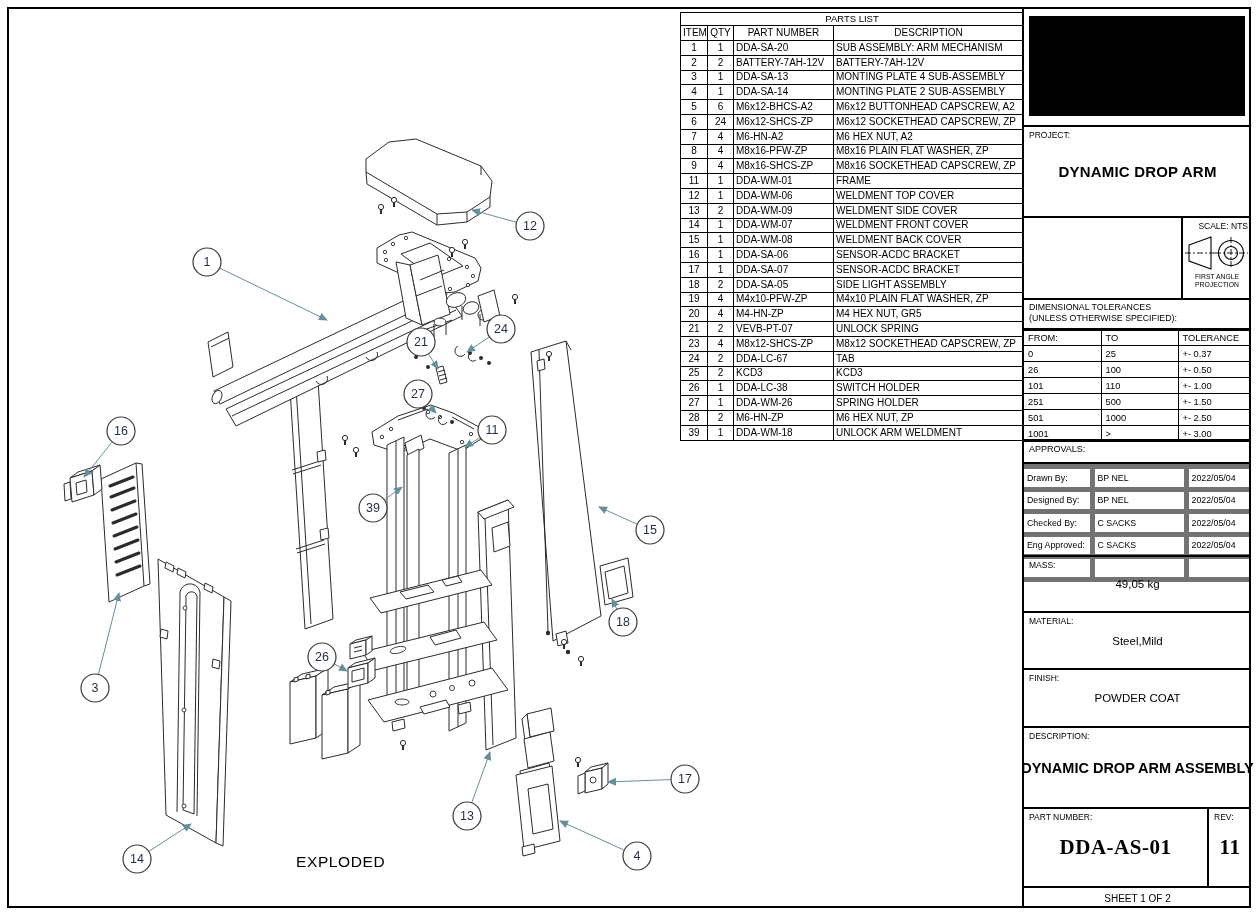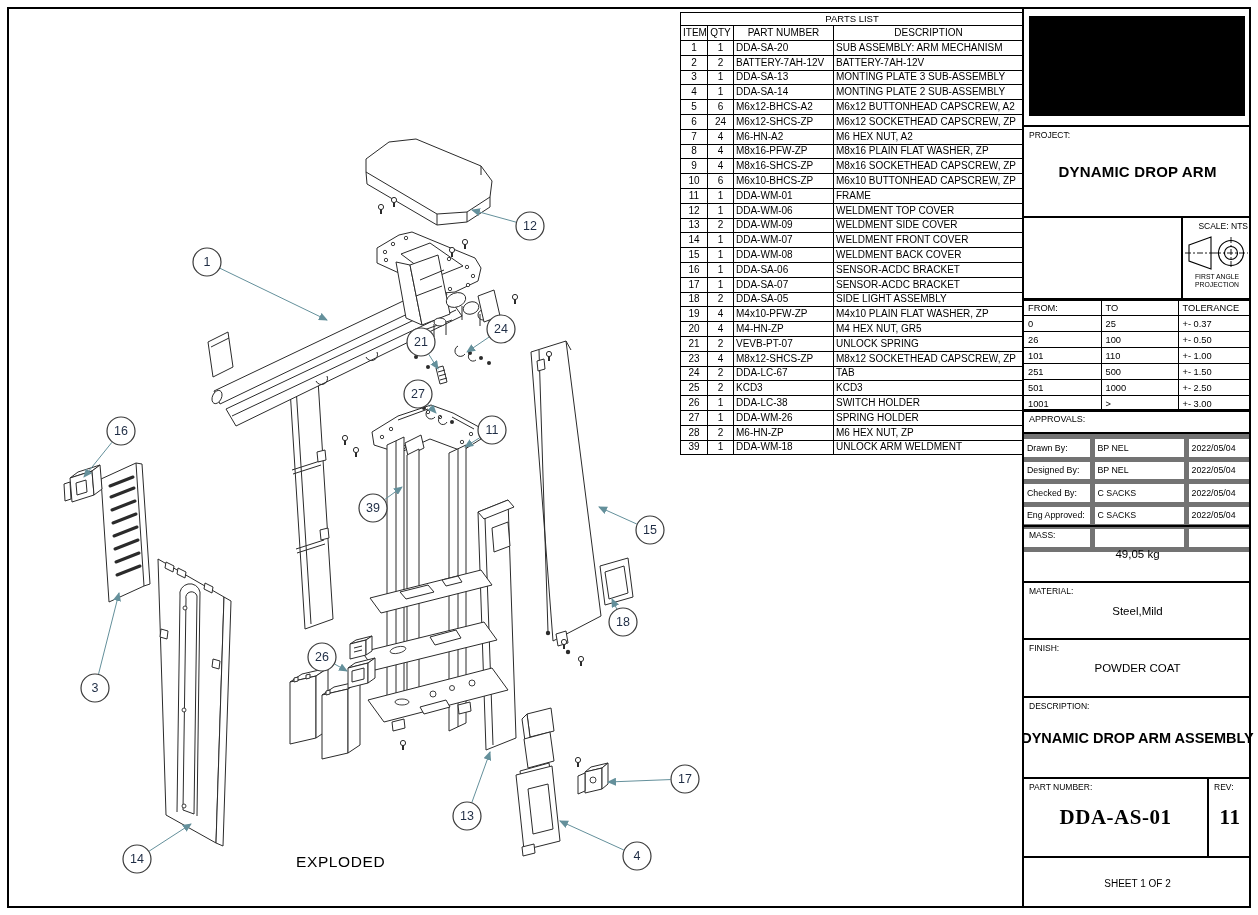--- a/index.html
+++ b/index.html
@@ -441,21 +441,21 @@
         <tr>
           <td class="c">2</td>
           <td class="c">2</td>
           <td>BATTERY-7AH-12V</td>
           <td>BATTERY-7AH-12V</td>
         </tr>
         <tr>
           <td class="c">3</td>
           <td class="c">1</td>
           <td>DDA-SA-13</td>
-          <td>MONTING PLATE 3 SUB-ASSEMBLY</td>
+          <td>MONTING PLATE 4 SUB-ASSEMBLY</td>
         </tr>
         <tr>
           <td class="c">4</td>
           <td class="c">1</td>
           <td>DDA-SA-14</td>
           <td>MONTING PLATE 2 SUB-ASSEMBLY</td>
         </tr>
         <tr>
           <td class="c">5</td>
           <td class="c">6</td>
@@ -478,26 +478,20 @@
           <td class="c">8</td>
           <td class="c">4</td>
           <td>M8x16-PFW-ZP</td>
           <td>M8x16 PLAIN FLAT WASHER, ZP</td>
         </tr>
         <tr>
           <td class="c">9</td>
           <td class="c">4</td>
           <td>M8x16-SHCS-ZP</td>
           <td>M8x16 SOCKETHEAD CAPSCREW, ZP</td>
-        </tr>
-        <tr>
-          <td class="c">10</td>
-          <td class="c">6</td>
-          <td>M6x10-BHCS-ZP</td>
-          <td>M6x10 BUTTONHEAD CAPSCREW, ZP</td>
         </tr>
         <tr>
           <td class="c">11</td>
           <td class="c">1</td>
           <td>DDA-WM-01</td>
           <td>FRAME</td>
         </tr>
         <tr>
           <td class="c">12</td>
           <td class="c">1</td>
@@ -628,20 +622,26 @@
           <line x1="30" y1="20" x2="63" y2="20" stroke="#000" stroke-width="0.9" stroke-dasharray="6 2 2 2"></line>
           <line x1="46" y1="4" x2="46" y2="36" stroke="#000" stroke-width="0.9" stroke-dasharray="6 2 2 2"></line>
         </svg>
         <div class="fap">
           <div>FIRST ANGLE</div>
           <div>PROJECTION</div>
         </div>
       </div>
     </div>
 
+    <div class="sec" style="height:30px">
+      <div class="tol-hd">
+        <div>DIMENSIONAL TOLERANCES</div>
+        <div>(UNLESS OTHERWISE SPECIFIED):</div>
+      </div>
+    </div>
 
     <div class="sec" style="height:111px">
       <table class="tol-table">
         <colgroup>
             <col class="t-from">
             <col class="t-to">
             <col>
           </colgroup>
         <thead>
             <tr>

